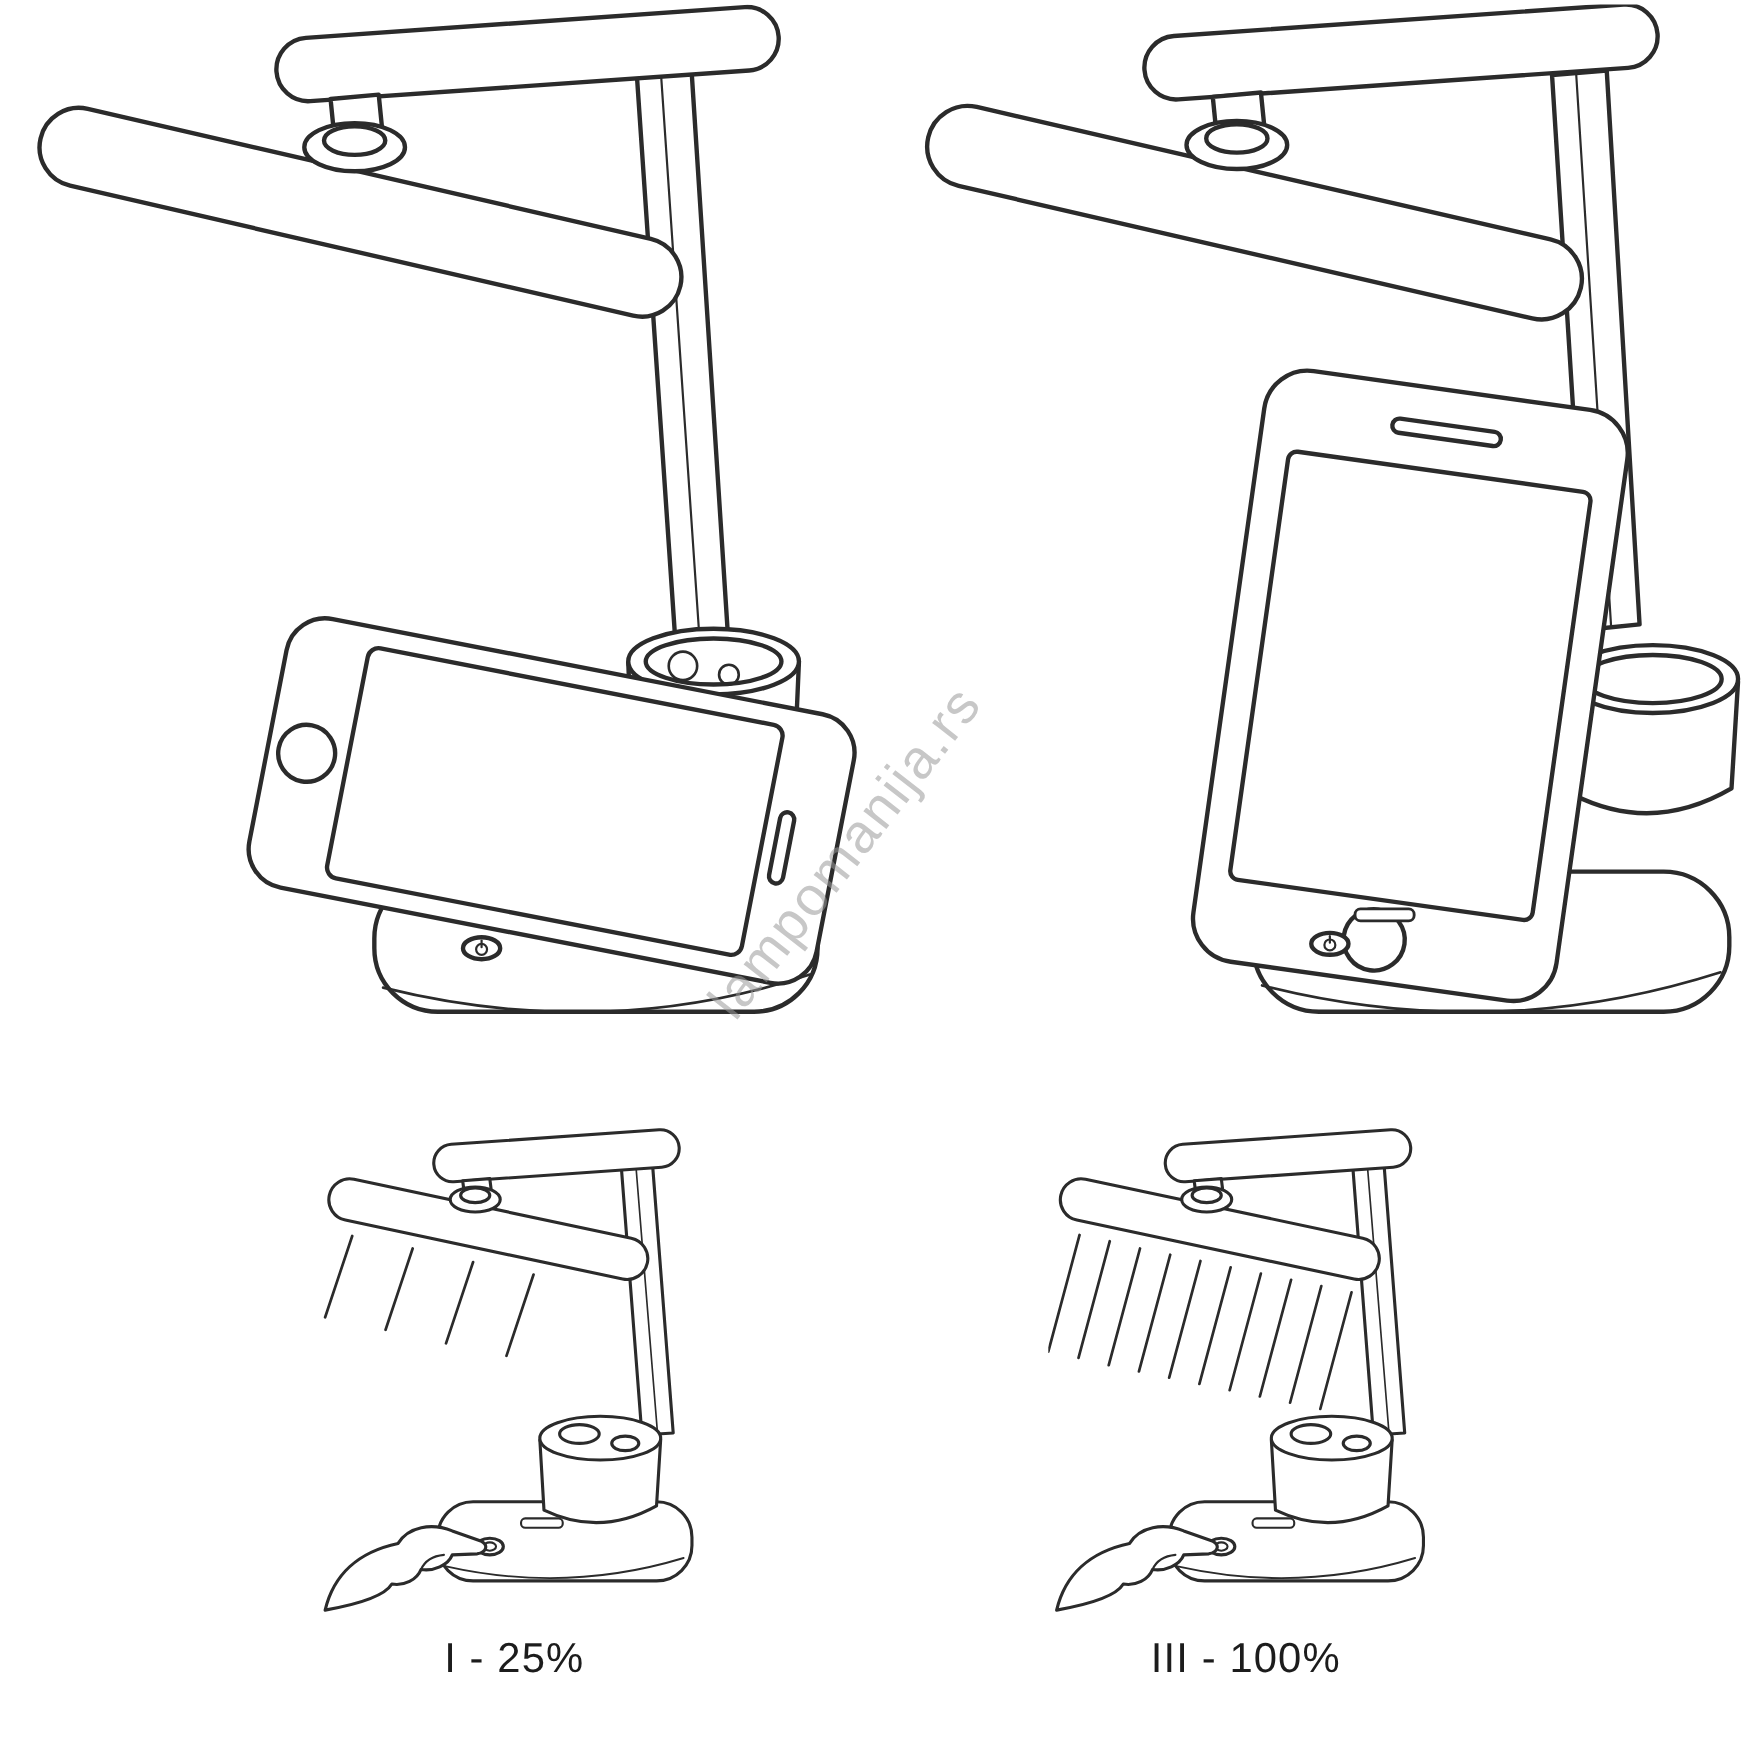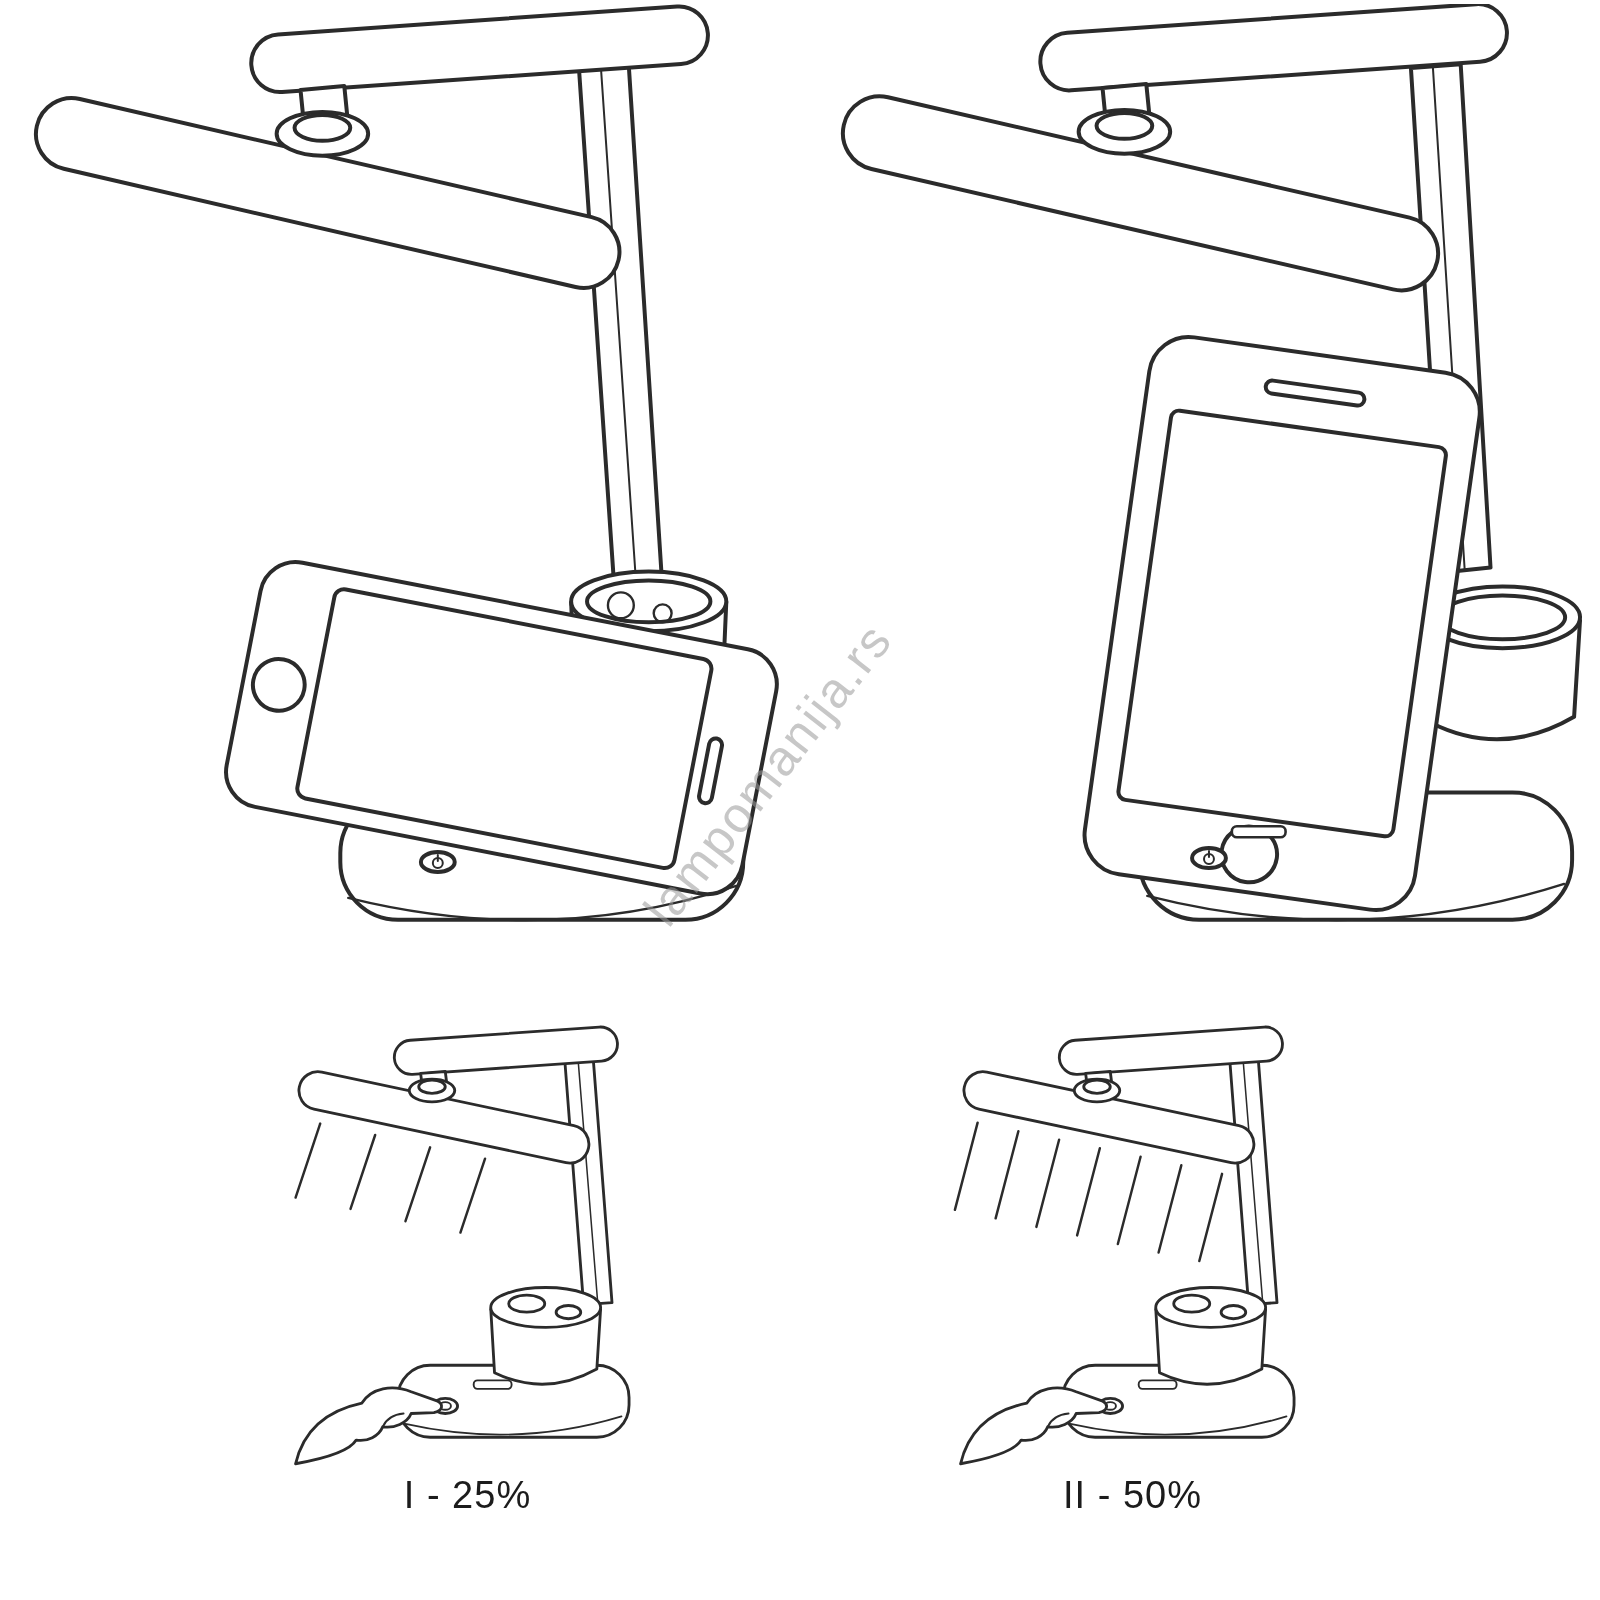--- a/index.html
+++ b/index.html
@@ -7,21 +7,21 @@
         font-family:"Liberation Sans",sans-serif}
   .fig-abs{position:absolute}
   
   .f{fill:#ffffff;stroke:#2b2b2b;stroke-width:4;stroke-linejoin:round}
   .l{fill:none;stroke:#2b2b2b;stroke-width:4;stroke-linecap:round}
   .small .f{stroke-width:3}
   .small .l{stroke-width:3}
   .ray{stroke:#2b2b2b;stroke-width:2.6;stroke-linecap:round}
   .bottom-row{position:absolute;top:1020px;left:0;width:1600px;display:flex;justify-content:space-evenly}
   .step{display:flex;flex-direction:column;align-items:center;width:395px}
-  .step-label{font-size:38px;color:#1c1c1c;text-align:center;margin-top:8px;letter-spacing:1px}
+  .step-label{font-size:38px;color:#1c1c1c;text-align:center;margin-top:21px;letter-spacing:1px}
   .watermark{position:absolute;left:655px;top:890px;transform:rotate(-52deg);transform-origin:0 50%;
              font-size:50px;color:#9a9a9a;opacity:.55;letter-spacing:2px;white-space:nowrap;pointer-events:none}
 </style>
 </head>
 <body>
 
 <div class="page">
 
   <svg width="0" height="0" style="position:absolute" aria-hidden="true">
     <defs>
@@ -168,32 +168,35 @@
           <line class="ray" x1="34" y1="109" x2="8" y2="187"></line>
           <line class="ray" x1="92" y1="121" x2="66" y2="199"></line>
           <line class="ray" x1="150" y1="134" x2="124" y2="212"></line>
           <line class="ray" x1="208" y1="146" x2="182" y2="224"></line>
         </g>
         <use href="#lampS"></use>
       </svg>
       <div class="step-label">I - 25%</div>
     </div>
 
+
     <div class="step">
       <svg class="small" width="360" height="446" viewBox="0 0 380 470">
         <g class="small">
-          <line class="ray" x1="26" y1="108" x2="2" y2="200"></line>
-          <line class="ray" x1="69" y1="117" x2="45" y2="209"></line>
-          <line class="ray" x1="112" y1="126" x2="88" y2="218"></line>
-          <line class="ray" x1="155" y1="135" x2="131" y2="227"></line>
-          <line class="ray" x1="198" y1="144" x2="174" y2="236"></line>
-          <line class="ray" x1="241" y1="153" x2="217" y2="245"></line>
-          <line class="ray" x1="284" y1="162" x2="260" y2="254"></line>
+          <line class="ray" x1="30" y1="108" x2="0" y2="220"></line>
+          <line class="ray" x1="59" y1="114" x2="29" y2="226"></line>
+          <line class="ray" x1="88" y1="121" x2="58" y2="233"></line>
+          <line class="ray" x1="117" y1="127" x2="87" y2="239"></line>
+          <line class="ray" x1="146" y1="133" x2="116" y2="245"></line>
+          <line class="ray" x1="175" y1="139" x2="145" y2="251"></line>
+          <line class="ray" x1="204" y1="145" x2="174" y2="257"></line>
+          <line class="ray" x1="233" y1="151" x2="203" y2="263"></line>
+          <line class="ray" x1="262" y1="157" x2="232" y2="269"></line>
+          <line class="ray" x1="291" y1="163" x2="261" y2="275"></line>
         </g>
         <use href="#lampS"></use>
       </svg>
-      <div class="step-label">II - 50%</div>
+      <div class="step-label">III - 100%</div>
     </div>
-
 
 
   </div>
 </div>
 
 </body></html>

